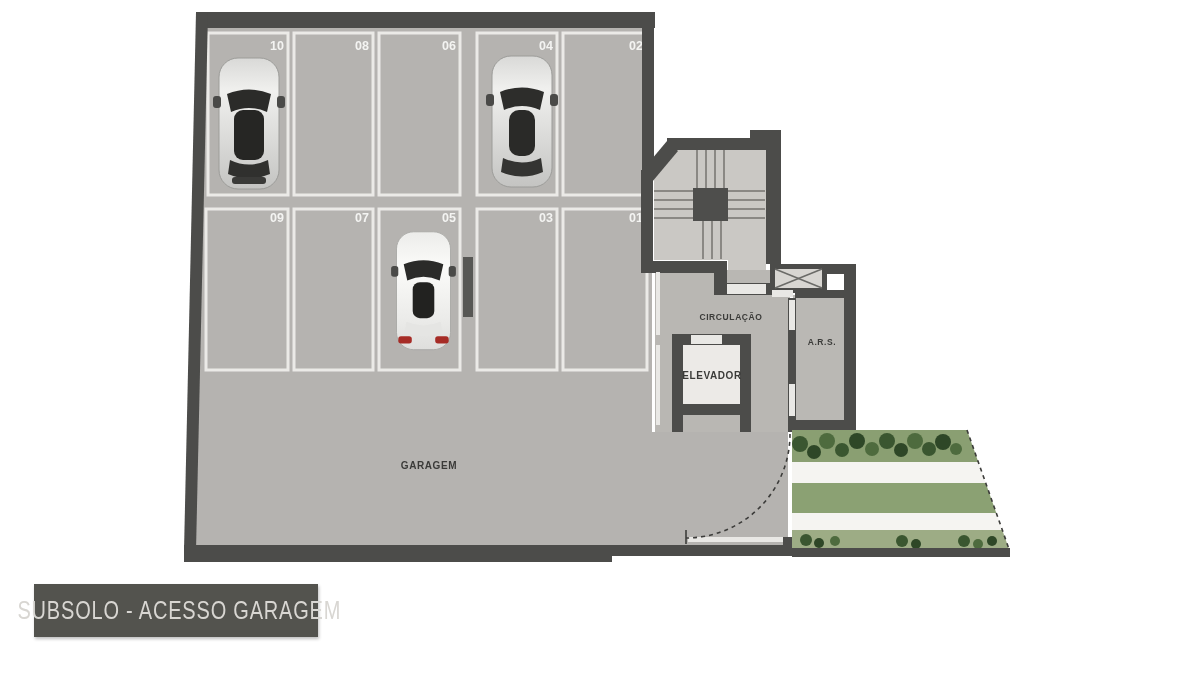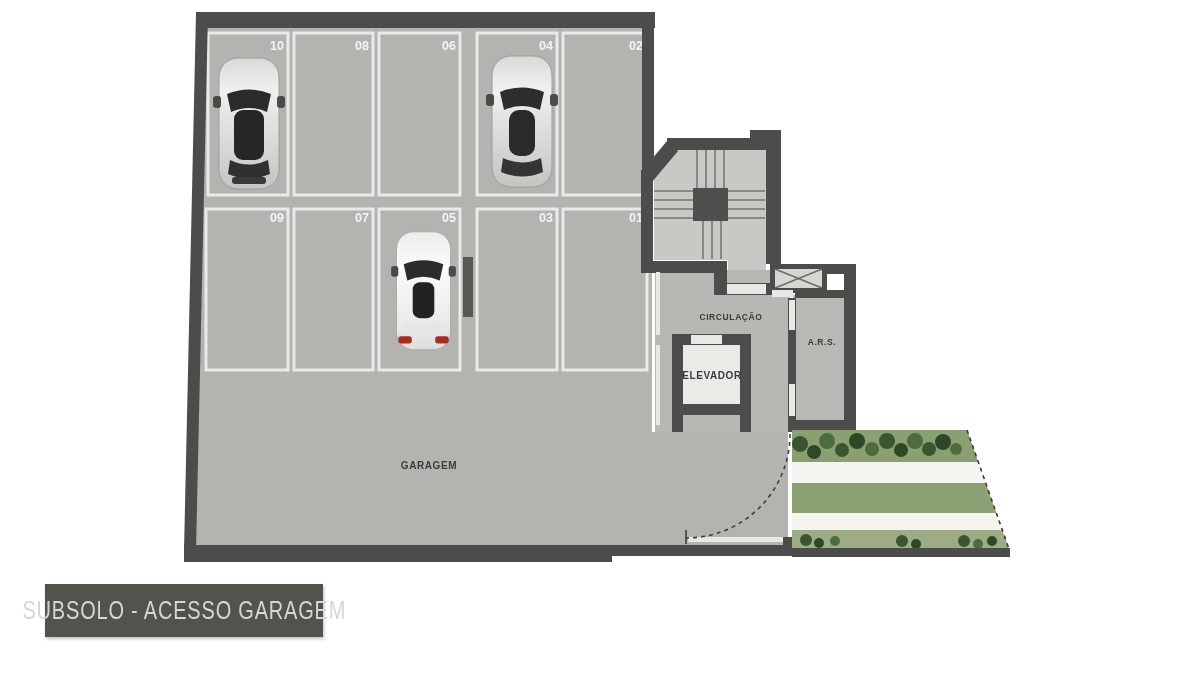--- a/index.html
+++ b/index.html
@@ -2,22 +2,22 @@
 <html><head>
 <meta charset="utf-8">
 <style>
   html,body{margin:0;padding:0;background:#ffffff;width:1200px;height:675px;overflow:hidden;
             font-family:"Liberation Sans",sans-serif;}
   .stage{position:relative;width:1120px;height:675px;background:#ffffff;}
   .plan-svg{position:absolute;left:0;top:0;}
   .space-num{font:bold 12.5px "Liberation Sans",sans-serif;fill:#f4f4f2;}
   .room-label{font:600 10px "Liberation Sans",sans-serif;fill:#3b3b39;letter-spacing:.6px;}
   .room-label.small{font-size:8.5px;}
-  .title-box{position:absolute;left:45px;top:584px;width:278px;height:53px;background:#53534e;
-             display:flex;align-items:center;justify-content:center;box-shadow:1px 2px 3px rgba(0,0,0,.25);}
+  .title-box{position:absolute;left:34px;top:584px;width:278px;height:53px;background:#53534e;
+             display:flex;align-items:center;justify-content:center;box-shadow:1px 2px 3px rgba(0,0,0,.25);padding-left:6px;}
   .title-box span{color:#d8d6d2;font-size:25px;font-weight:400;letter-spacing:1px;white-space:nowrap;
                   transform:scaleX(.8);}
 </style>
 </head>
 <body>
 
 <div class="stage">
 
 <svg class="plan-svg" width="1200" height="675" viewBox="0 0 1200 675">
   <defs>

